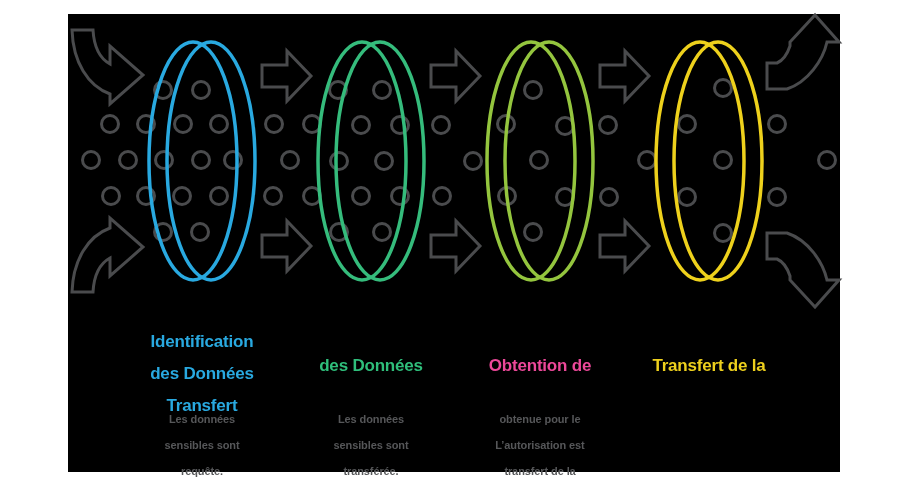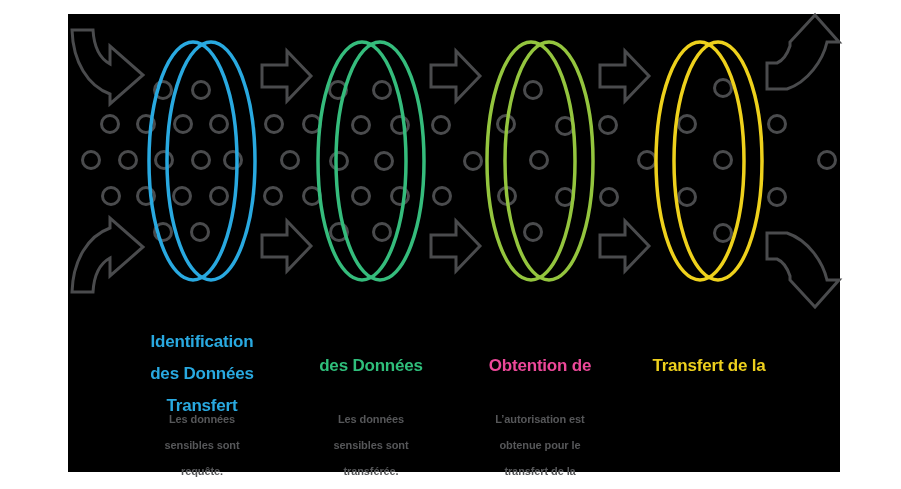--- a/index.html
+++ b/index.html
@@ -122,22 +122,22 @@
       <div>sensibles sont</div>
       <div>transférée.</div>
     </div>
   </div>
 
   <div class="stage-column col3">
     <div class="stage-title" style="color: #ec4899;">
       <div>Obtention de</div>
     </div>
     <div class="stage-desc" style="color: rgb(86, 87, 89);">
+      <div>obtenue pour le</div>
       <div>L’autorisation est</div>
-      <div>obtenue pour le</div>
       <div>transfert de la</div>
       <div>requête.</div>
     </div>
   </div>
 
   <div class="stage-column col4">
     <div class="stage-title" style="color: rgb(238, 208, 29);">
       <div>Transfert de la</div>
     </div>
   </div>

